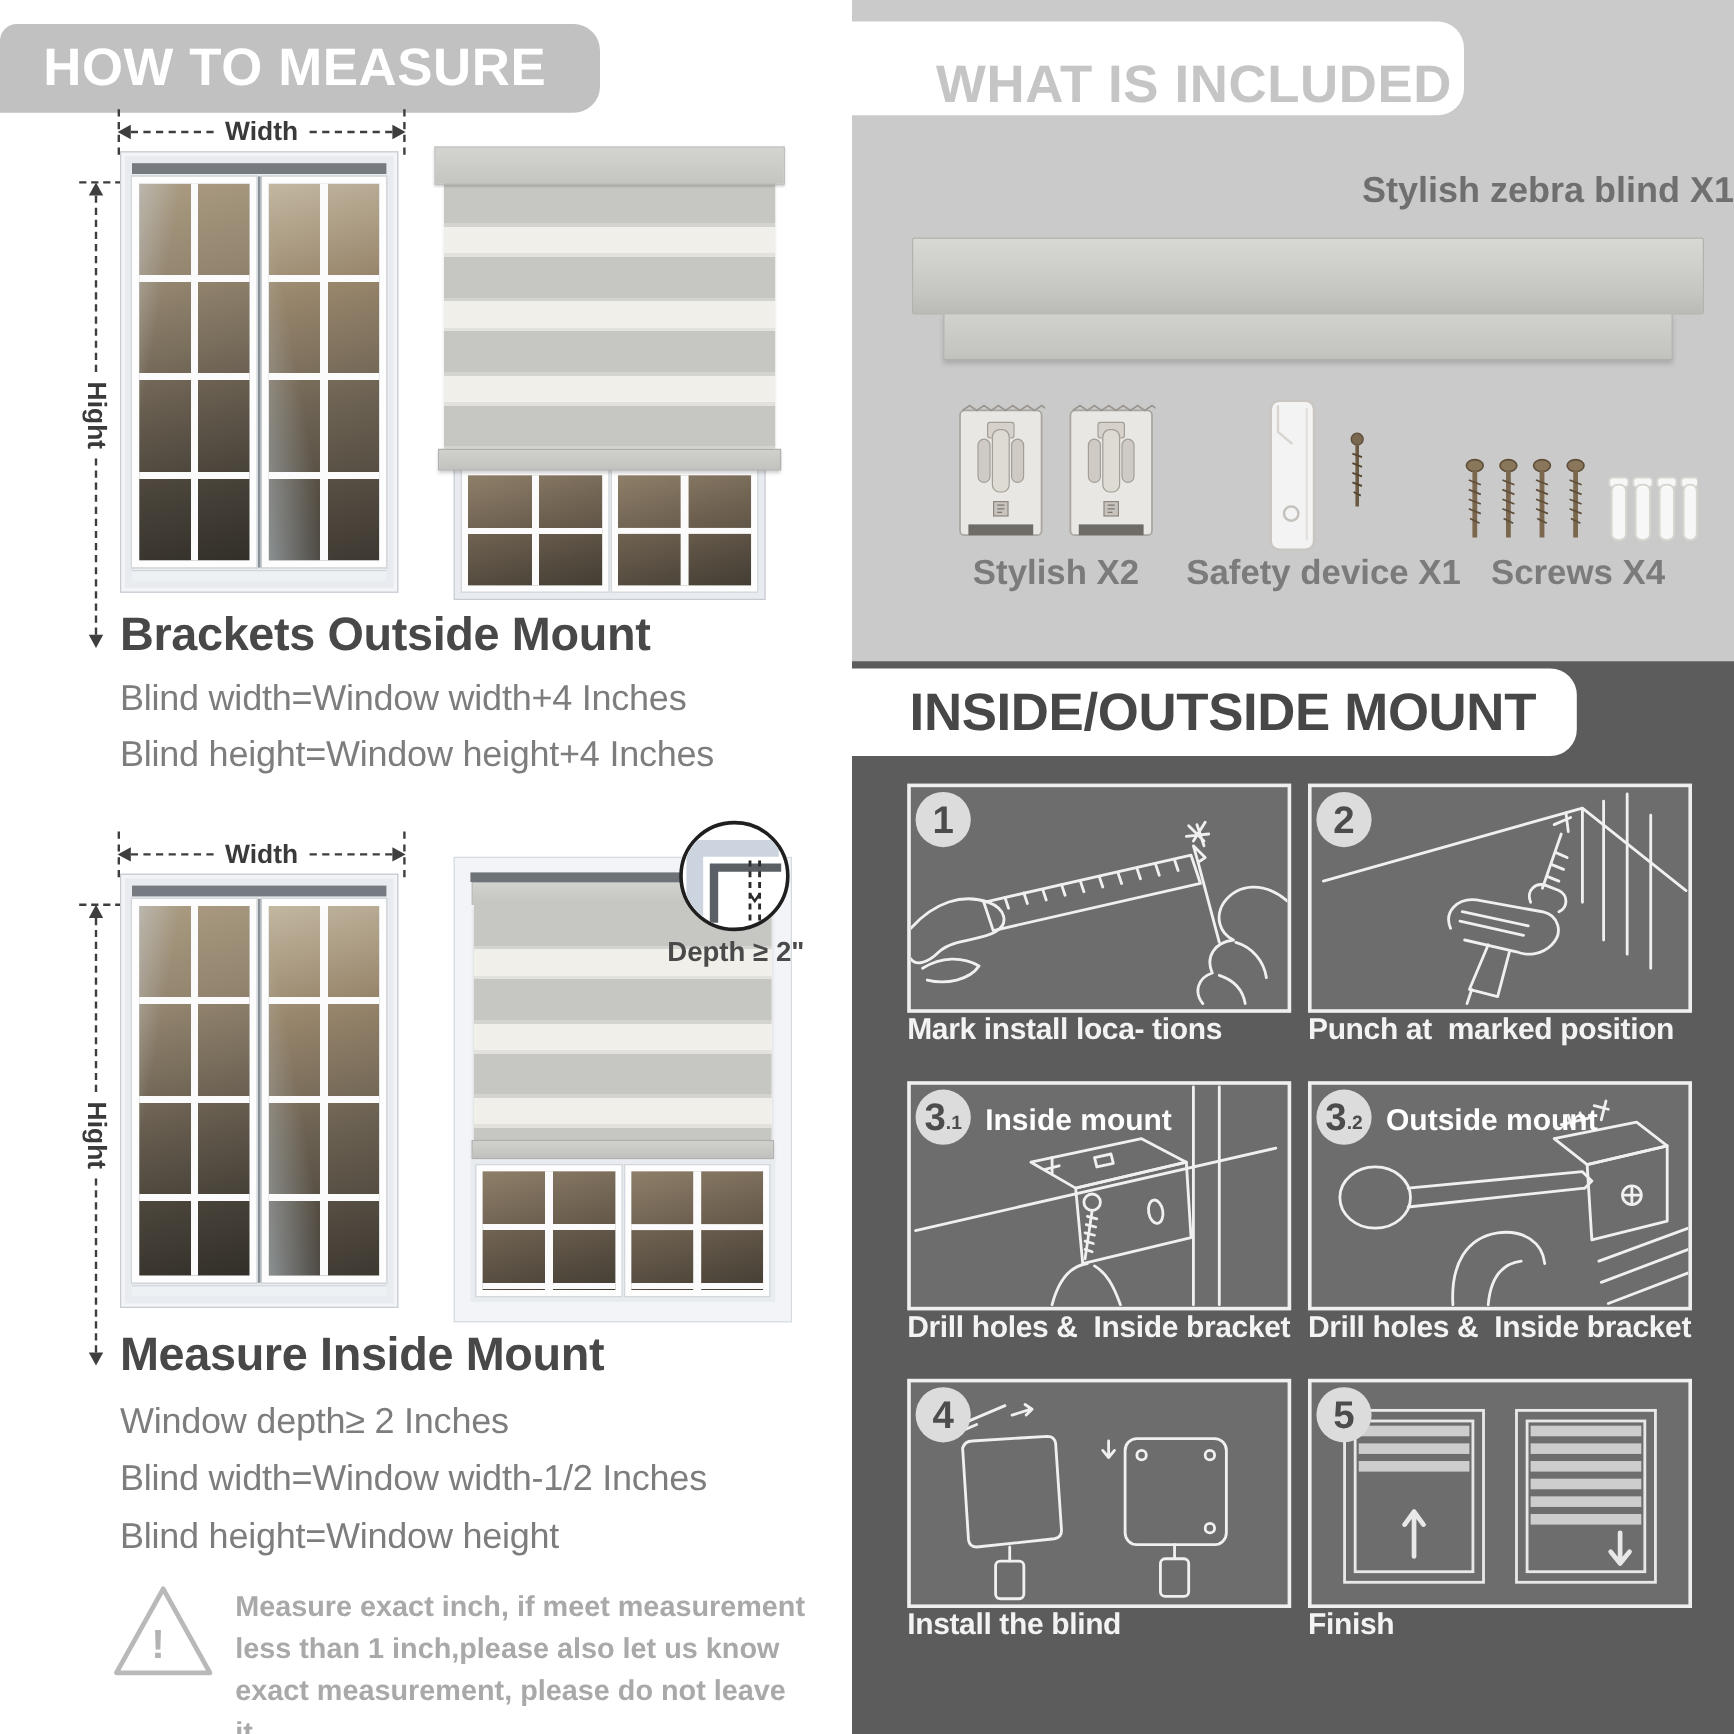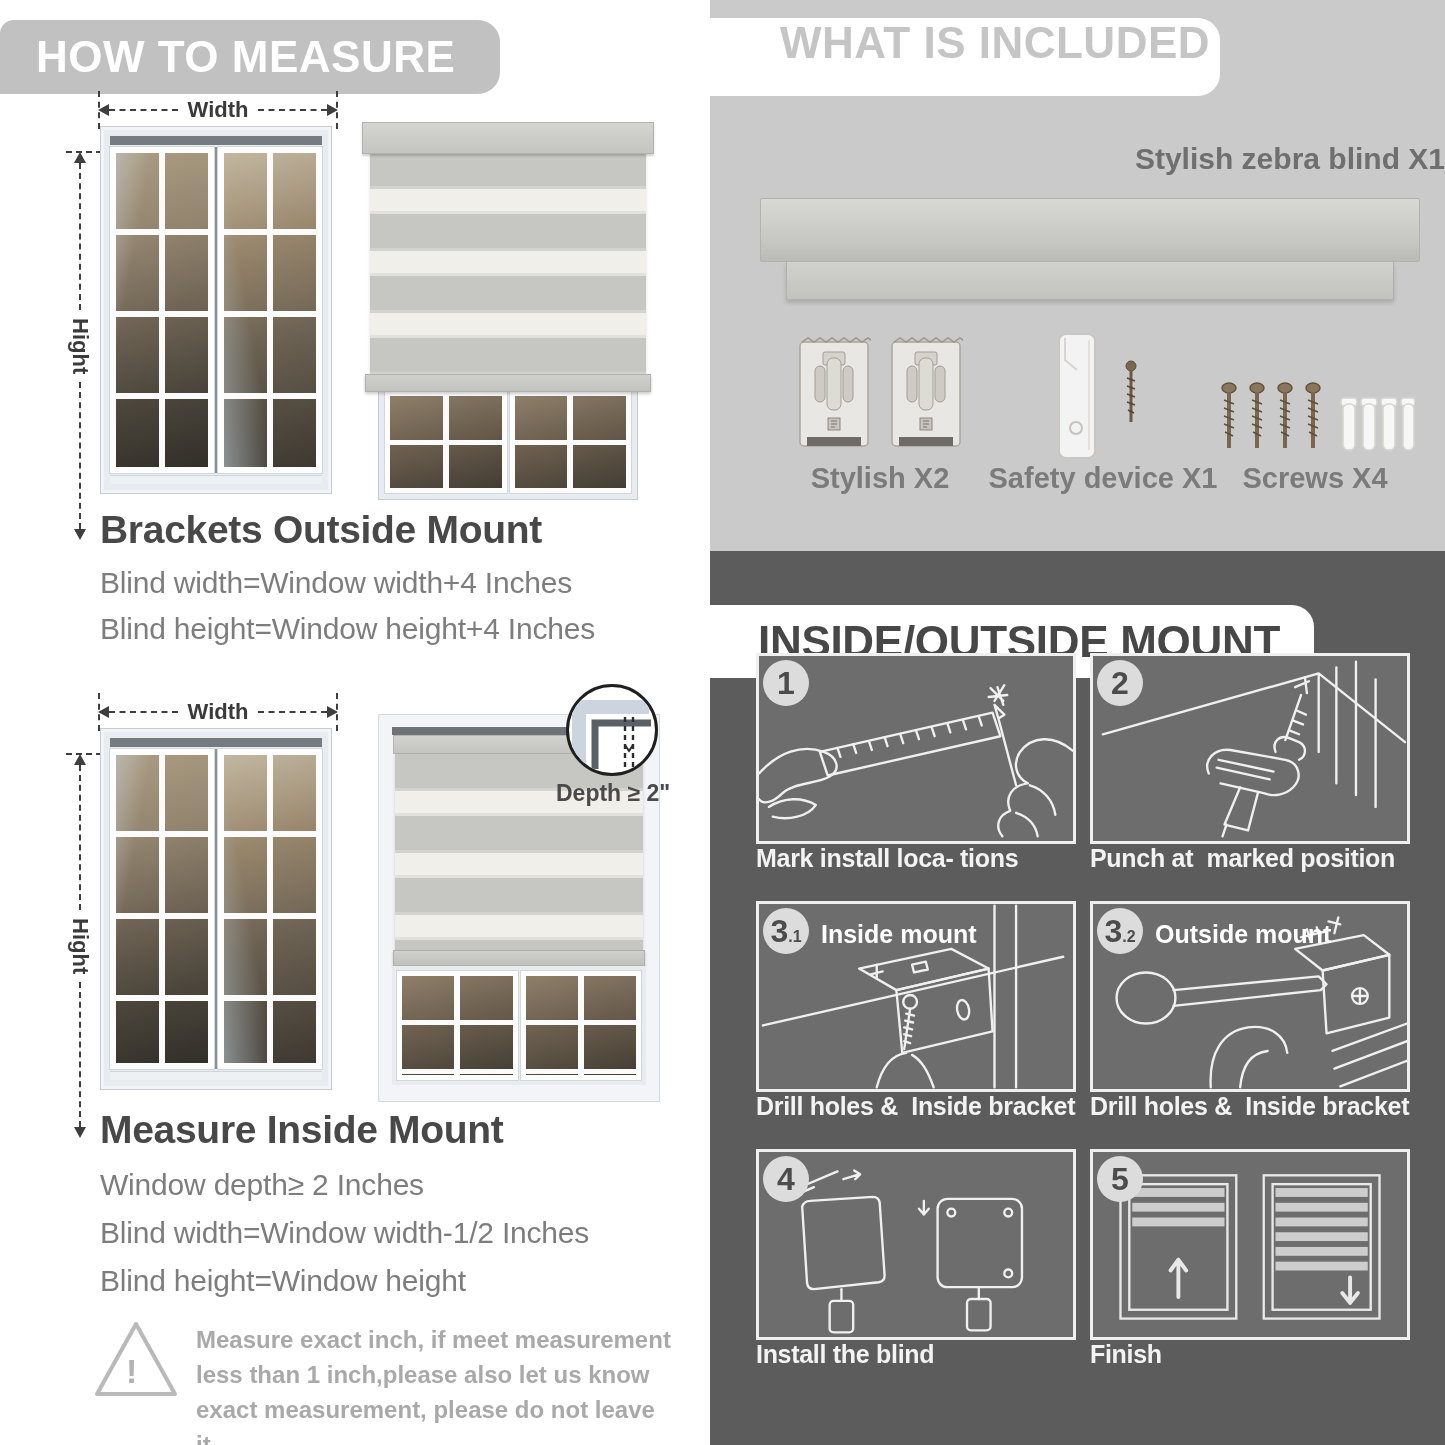--- a/index.html
+++ b/index.html
@@ -79,35 +79,35 @@
   .h-measure{position:absolute;left:100px;font-size:39px;font-weight:700;color:#484848;letter-spacing:-.3px;}
   .line-measure{position:absolute;left:100px;font-size:30px;font-weight:400;color:#7d7d7d;letter-spacing:-.2px;}
   .warn-text{position:absolute;left:196px;top:1322px;width:480px;font-size:24px;font-weight:700;
              color:#a9a9a9;line-height:35px;}
   .warn-tri{position:absolute;left:92px;top:1318px;}
   .warn-mark{position:absolute;left:126px;top:1352px;font-size:34px;font-weight:700;color:#b3b3b3;}
 
   
   .panel-light{position:absolute;left:710px;top:0;width:735px;height:551px;background:#cacaca;}
   .pill-included{position:absolute;left:0;top:18px;width:510px;height:78px;color:#c5c5c5;
-                 display:flex;align-items:flex-start;padding-left:70px;}
+                 display:flex;align-items:flex-end;padding-left:70px;}
   .product-title{position:absolute;left:0;top:142px;width:100%;text-align:right;
                  font-size:30px;font-weight:700;color:#6f6f6f;}
   .rail{position:absolute;left:50px;top:198px;width:660px;}
   .rail-top{height:64px;background:linear-gradient(180deg,#d8d9d5,#c6c7c3 70%,#babbb7);
             border:1px solid #b2b3af;border-radius:2px;box-sizing:border-box;}
   .rail-bottom{margin:0 26px;height:38px;background:linear-gradient(180deg,#d1d2ce,#c2c3bf);
             border:1px solid #b0b1ad;border-top:none;box-sizing:border-box;box-shadow:0 3px 4px rgba(0,0,0,.15);}
   .inc-group{position:absolute;display:flex;align-items:flex-end;justify-content:center;}
   .inc-label{position:absolute;top:462px;font-size:29px;font-weight:700;color:#7b7b7b;text-align:center;}
 
   
   .panel-dark{position:absolute;left:710px;top:551px;width:735px;height:894px;background:#5c5c5c;}
   .pill-mount{position:absolute;left:0;top:6px;width:604px;height:73px;color:#474747;
-              display:flex;align-items:center;padding-left:48px;letter-spacing:-.3px;margin-top:48px;}
+              display:flex;align-items:center;padding-left:48px;letter-spacing:-.3px;}
   .step{position:absolute;width:320px;}
   .card{position:relative;height:185px;background:#6d6d6d;border:3px solid #efefef;box-sizing:content-box;overflow:hidden;}
   .caption{margin-top:0;font-size:25px;font-weight:700;color:#f3f3f3;letter-spacing:-.3px;white-space:pre;}
   .badge{position:absolute;top:4px;left:4px;width:46px;height:46px;border-radius:50%;background:#dcdcdc;
          color:#4c4c4c;font-weight:700;font-size:32px;display:flex;align-items:center;justify-content:center;z-index:2;}
   .badge .sub{font-size:16px;transform:translateY(6px);}
   .card-title{position:absolute;left:62px;top:16px;font-size:25px;font-weight:700;color:#ffffff;z-index:2;white-space:pre;}
   .art{position:absolute;inset:0;width:100%;height:100%;}
 </style>
 </head>

